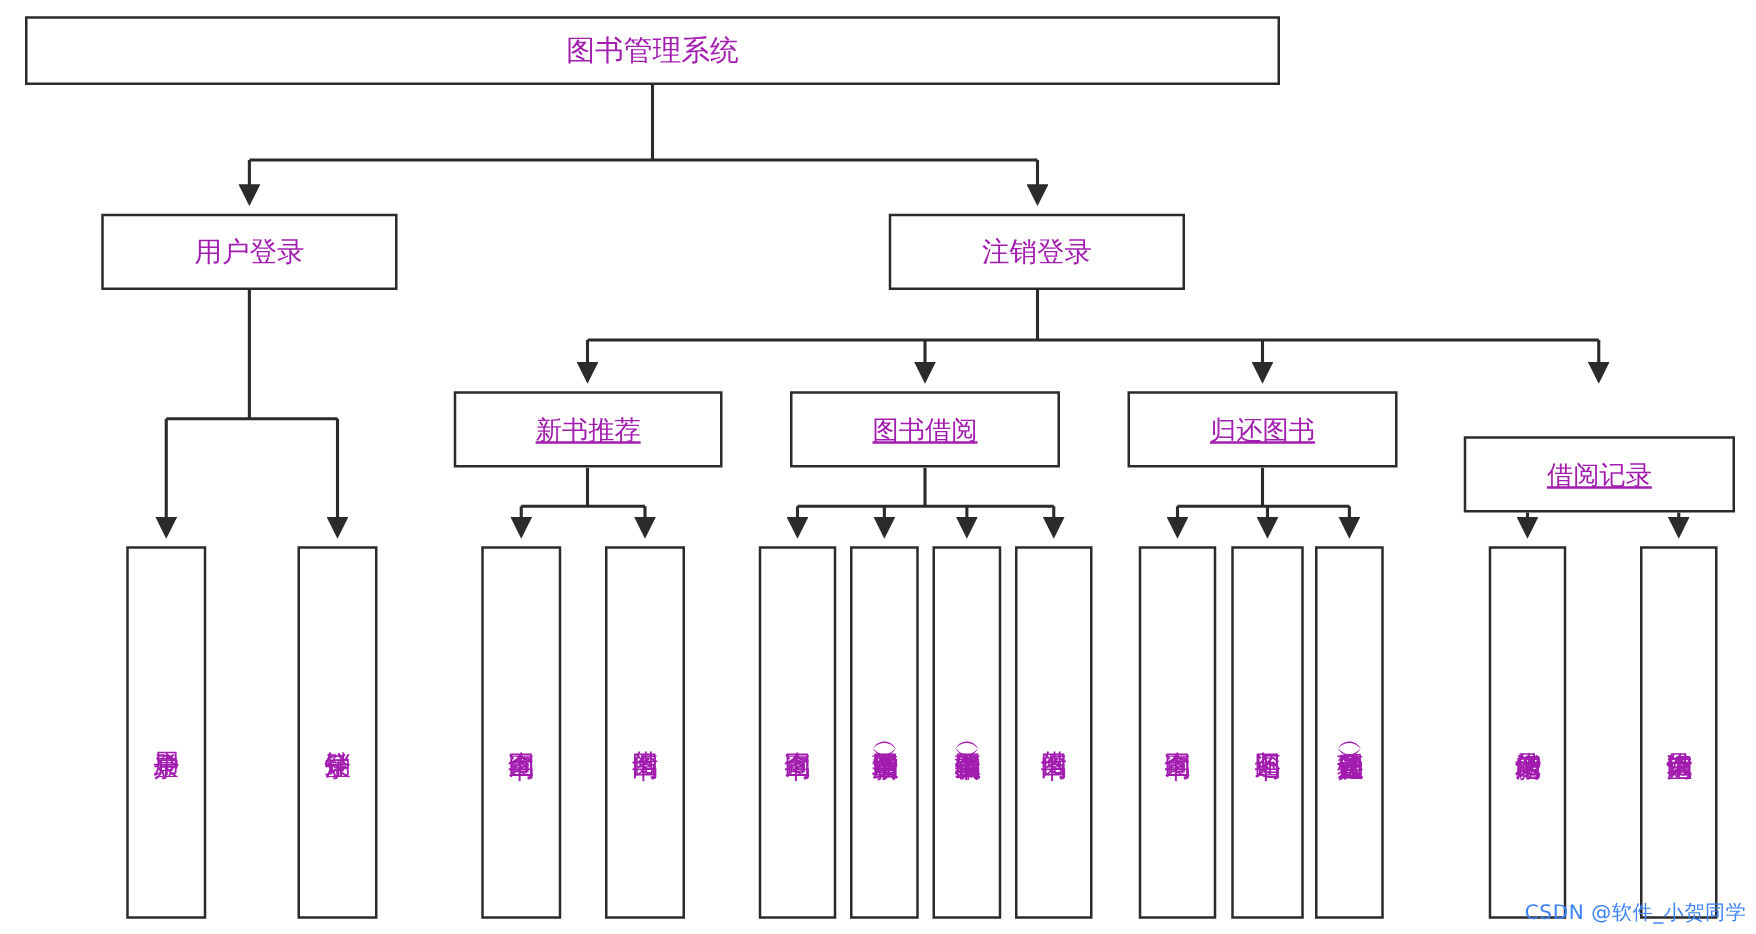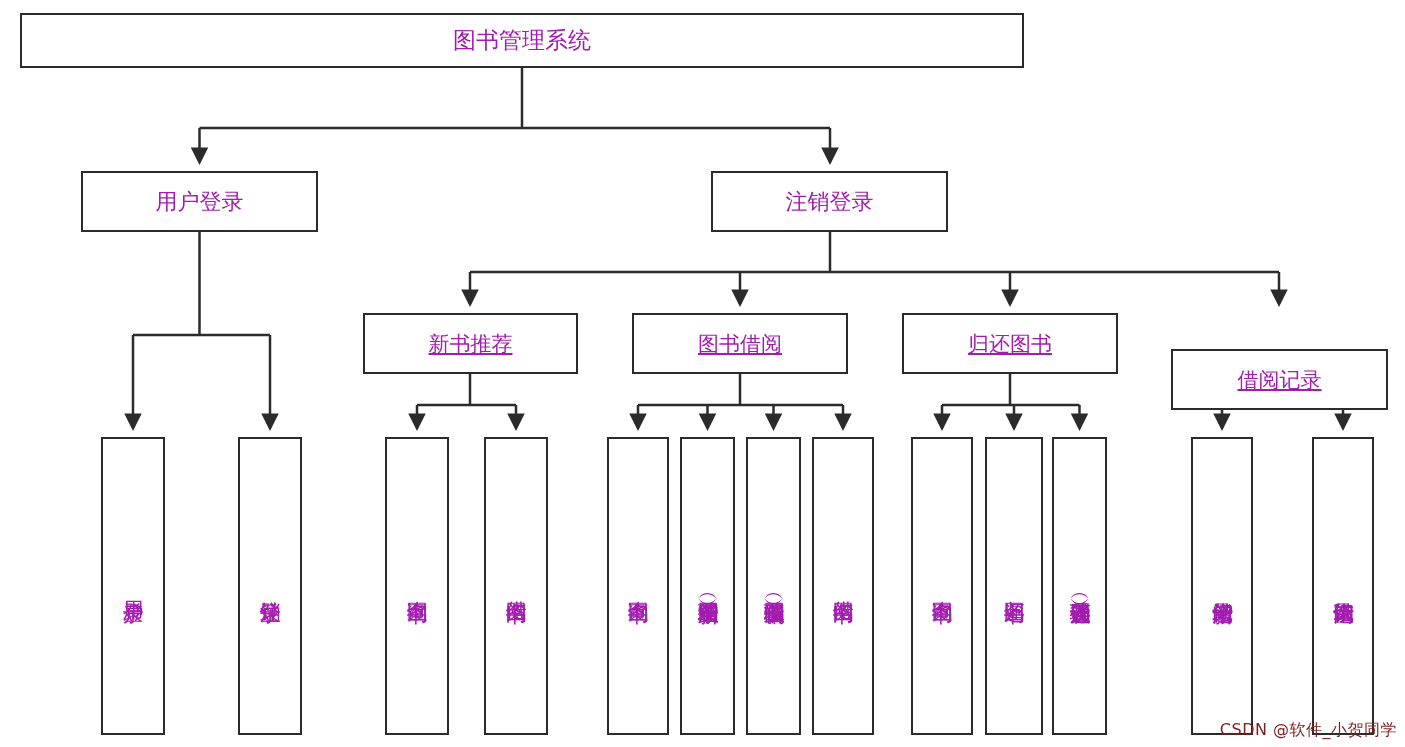--- a/index.html
+++ b/index.html
@@ -28,21 +28,21 @@
     text-orientation:upright;
     line-height:1.06;
     letter-spacing:1px;
     white-space:nowrap;
     display:block;
   }
   .leaf.tall .vlabel{letter-spacing:0px;line-height:1.02;}
   svg#wires{position:absolute;left:0;top:0;width:1405px;height:747px;pointer-events:none;}
   #watermark{
     position:absolute;right:8px;bottom:6px;
-    font-size:16px;color:#7f1d1d;
+    font-size:16px;color:#3b82f6;
     letter-spacing:0.5px;white-space:nowrap;
     user-select:none;
     margin-top:28px;
   }
 </style>
 </head>
 <body>
 
 <div id="diagram">
 

